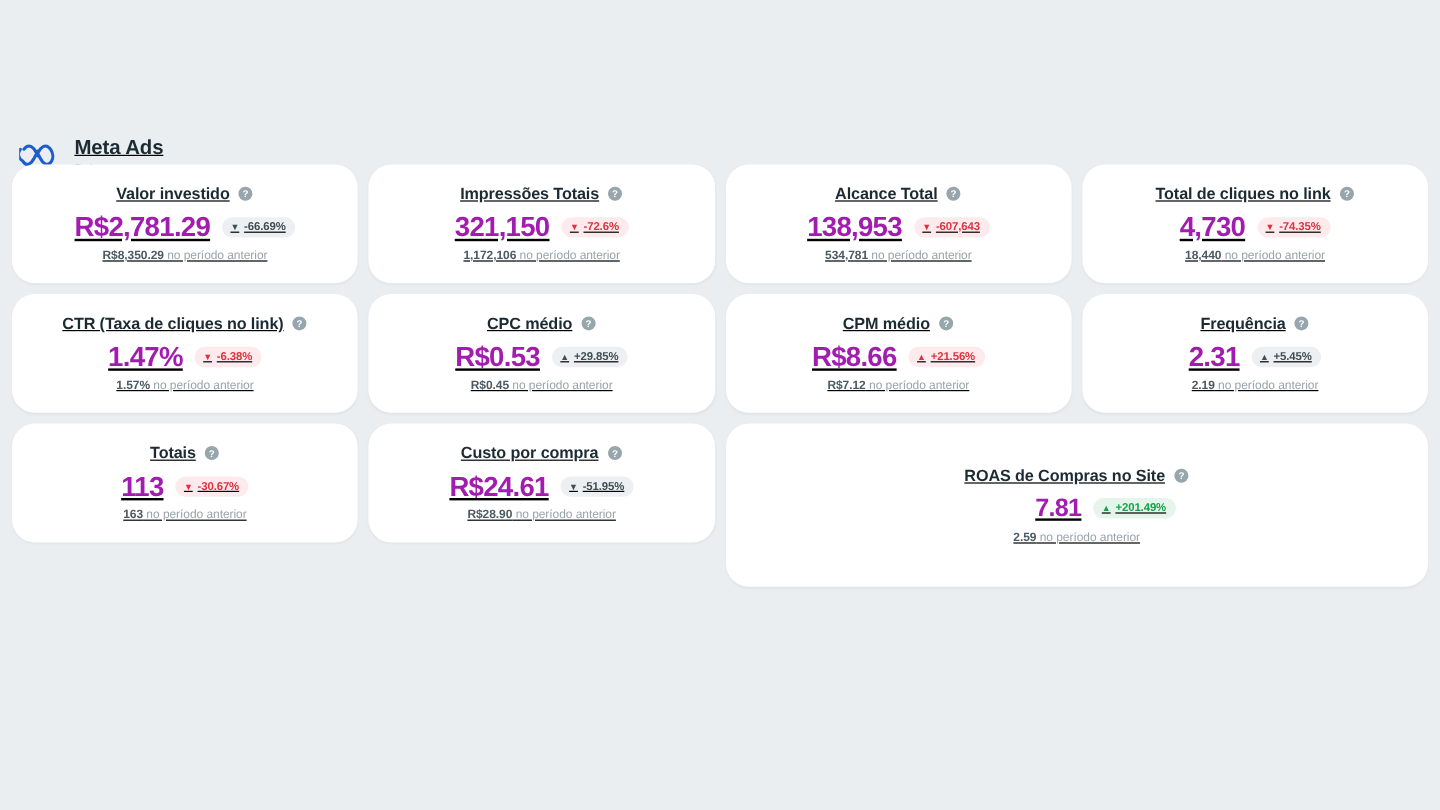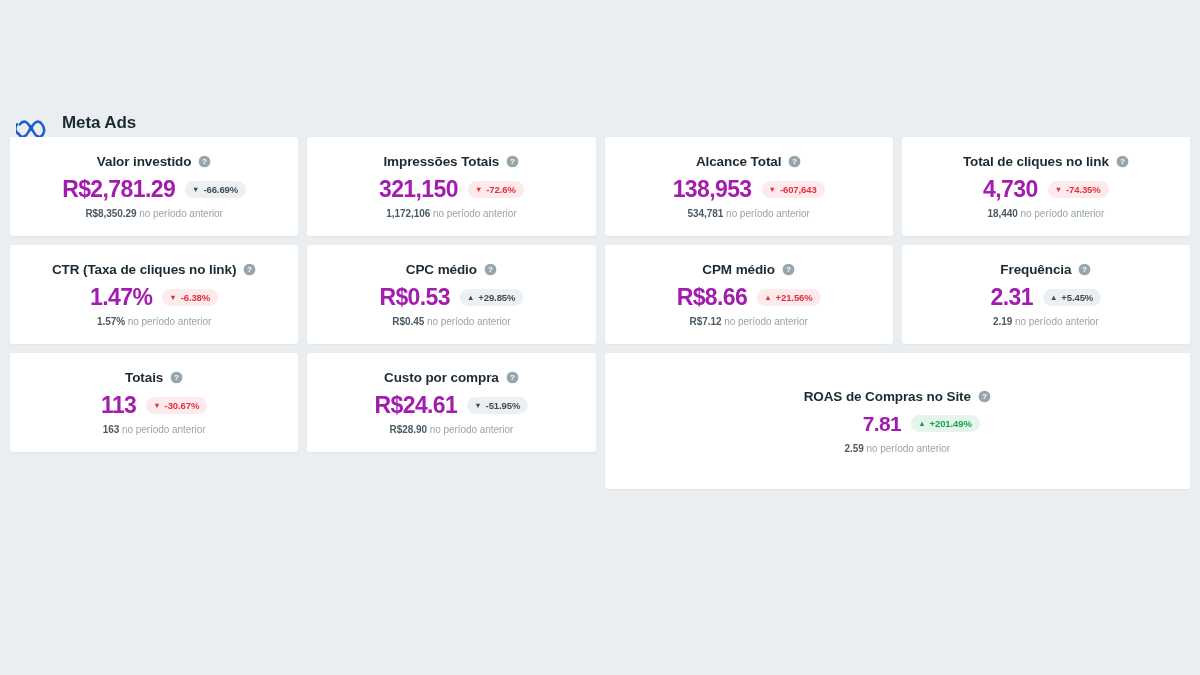--- a/index.html
+++ b/index.html
@@ -14,20 +14,21 @@
     background: #eaeef0;
     font-family: "Liberation Sans", sans-serif;
     -webkit-font-smoothing: antialiased;
   }
 
   .page {
     position: relative;
     width: 1200px;
     height: 580px;
     padding: 0 10px;
+    text-decoration: underline;
   }
 
   
   .brand-header {
     display: flex;
     align-items: center;
     gap: 14px;
     padding-top: 130px;
     padding-left: 4px;
     height: 56px;
@@ -62,21 +63,21 @@
   
   .grid {
     display: grid;
     grid-template-columns: repeat(4, 1fr);
     gap: 9px;
     margin-top: 7px;
   }
 
   .card {
     background: #ffffff;
-    border-radius: 3px;
+    border-radius: 19px;
     height: 99px;
     display: flex;
     flex-direction: column;
     align-items: center;
     justify-content: center;
     gap: 2px;
     padding: 6px 10px;
     box-shadow: 0 1px 2px rgba(16, 32, 44, 0.04);
   }
 

